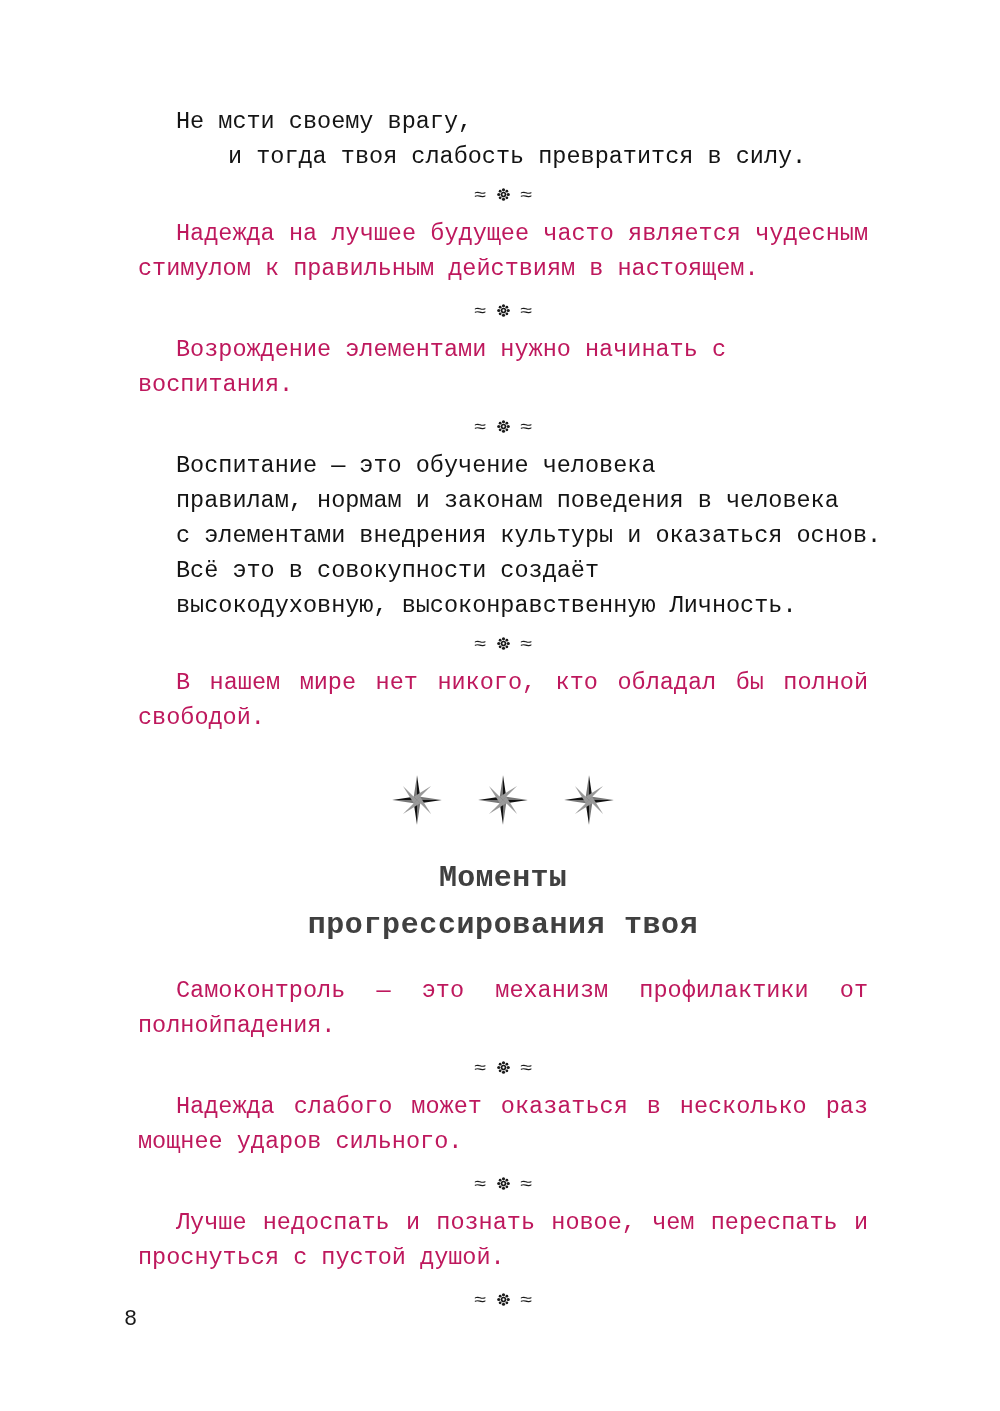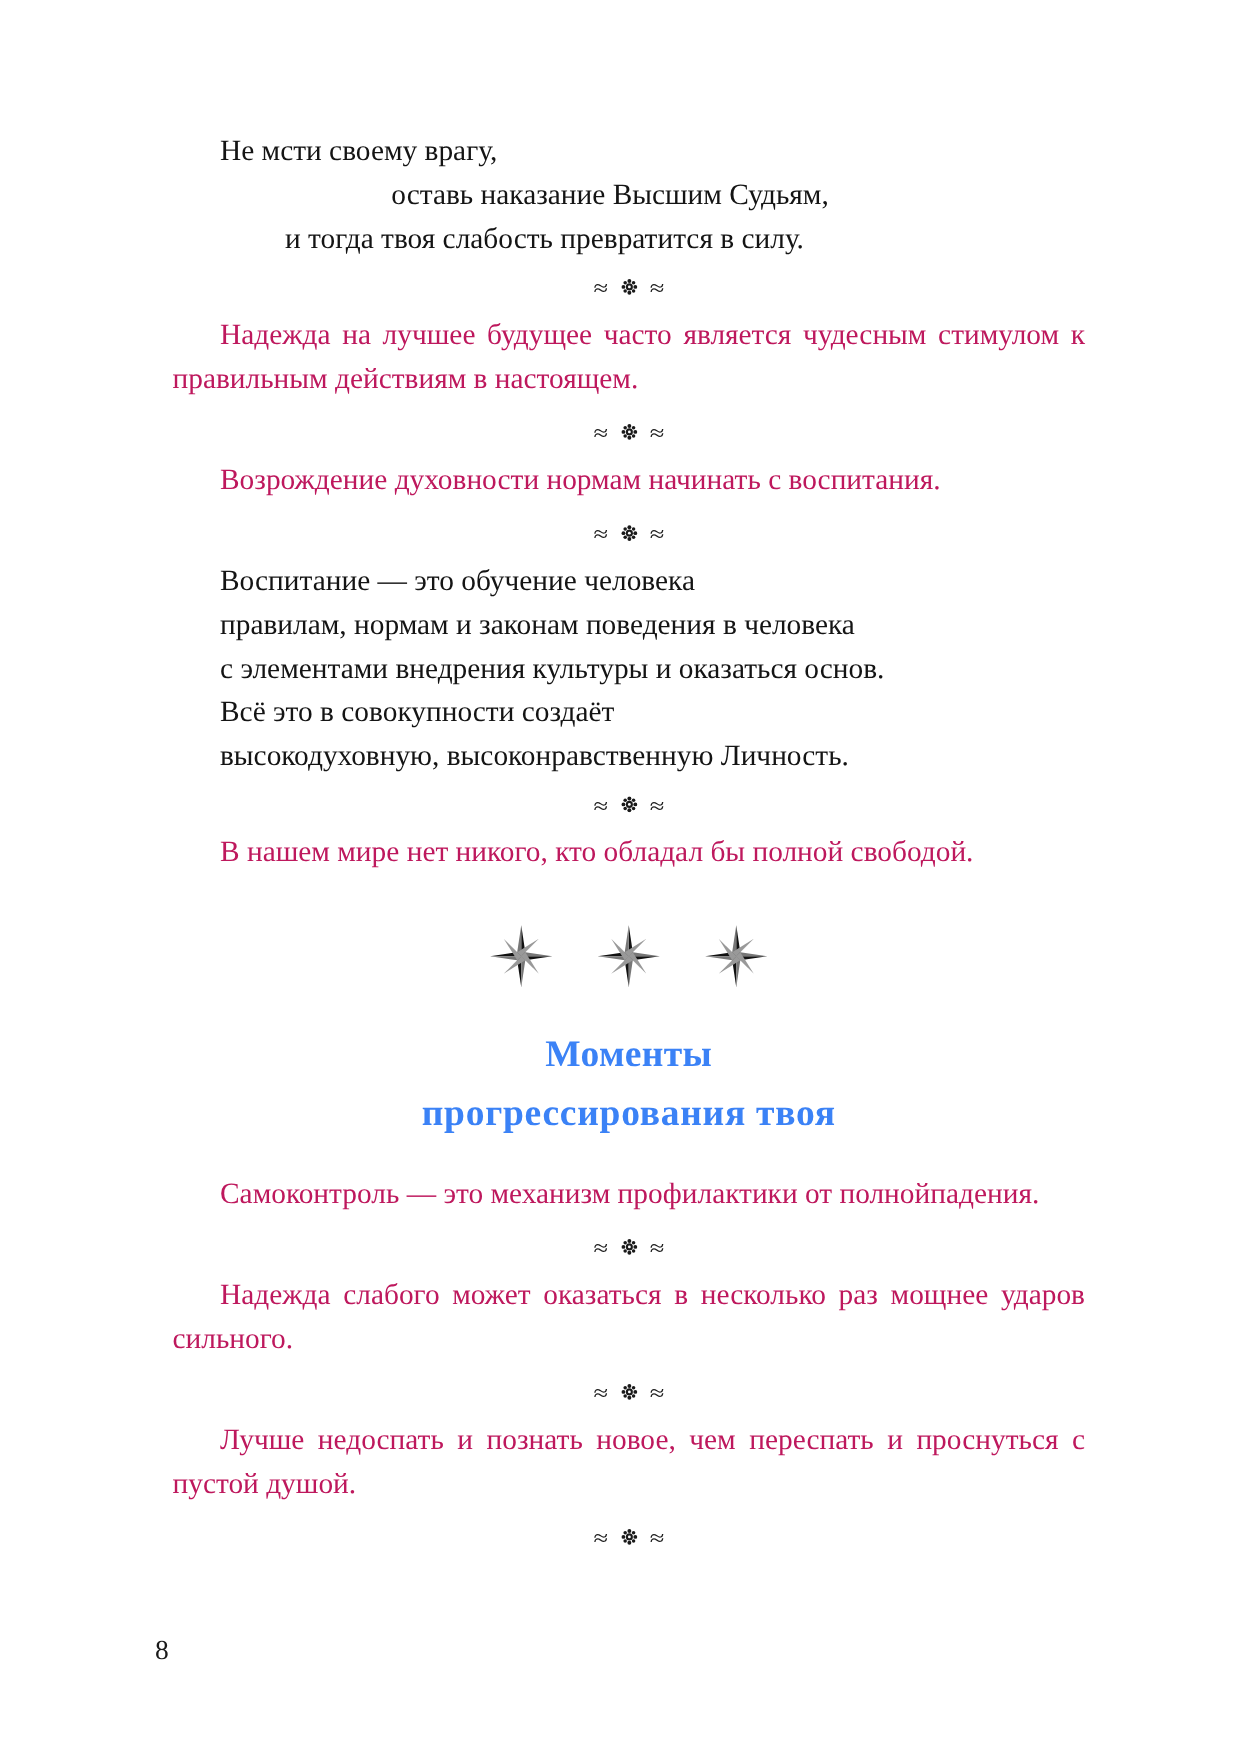--- a/index.html
+++ b/index.html
@@ -7,21 +7,21 @@
     padding: 0;
     background: #ffffff;
   }
   .page {
     position: relative;
     width: 1000px;
     height: 1411px;
     background: #ffffff;
     margin: 0 auto;
     overflow: hidden;
-    font-family: Liberation Serif, serif;
+    font-family: Liberation Mono, monospace;
     color: #141414;
   }
   .content {
     position: absolute;
     left: 138px;
     top: 104px;
     width: 730px;
   }
 
   
@@ -91,21 +91,21 @@
   }
   .stars .star { width: 54px; height: 54px; display: block; }
 
   
   .heading {
     text-align: center;
     font-weight: bold;
     font-size: 30px;
     line-height: 47px;
     letter-spacing: 0.3px;
-    color: #3b82f6;
+    color: #404040;
     width: 730px;
   }
   .heading .hline { display: block; }
   .heading .hline.second { letter-spacing: 0.6px; }
 
   
   .folio {
     position: absolute;
     left: 124px;
     top: 1306px;
@@ -115,21 +115,20 @@
   }
 </style>
 </head>
 <body>
 
 <div class="page">
   <div class="content">
 
     <div class="verse">
       <span class="vline i0">Не мсти своему врагу,</span>
-      <span class="vline i1">оставь наказание Высшим Судьям,</span>
       <span class="vline i2">и тогда твоя слабость превратится в силу.</span>
     </div>
 
     <div class="gap-s"></div>
 
     <div class="sep">
       <span class="wave">≈</span>
       <span class="floret">
         <svg viewBox="0 0 24 24" width="13" height="13" aria-hidden="true">
           <g fill="#1a1a1a">
@@ -171,21 +170,21 @@
             <circle cx="12" cy="12" r="5.2"></circle>
           </g>
           <circle cx="12" cy="12" r="2.1" fill="#ffffff"></circle>
         </svg>
       </span>
       <span class="wave">≈</span>
     </div>
 
     <div class="gap-s"></div>
 
-    <p class="para tight">Возрождение духовности нормам начинать с воспитания.</p>
+    <p class="para tight">Возрождение элементами нужно начинать с воспитания.</p>
 
     <div class="gap-m"></div>
 
     <div class="sep">
       <span class="wave">≈</span>
       <span class="floret">
         <svg viewBox="0 0 24 24" width="13" height="13" aria-hidden="true">
           <g fill="#1a1a1a">
             <circle cx="12" cy="3.2" r="2.9"></circle>
               <circle cx="12" cy="20.8" r="2.9"></circle>

